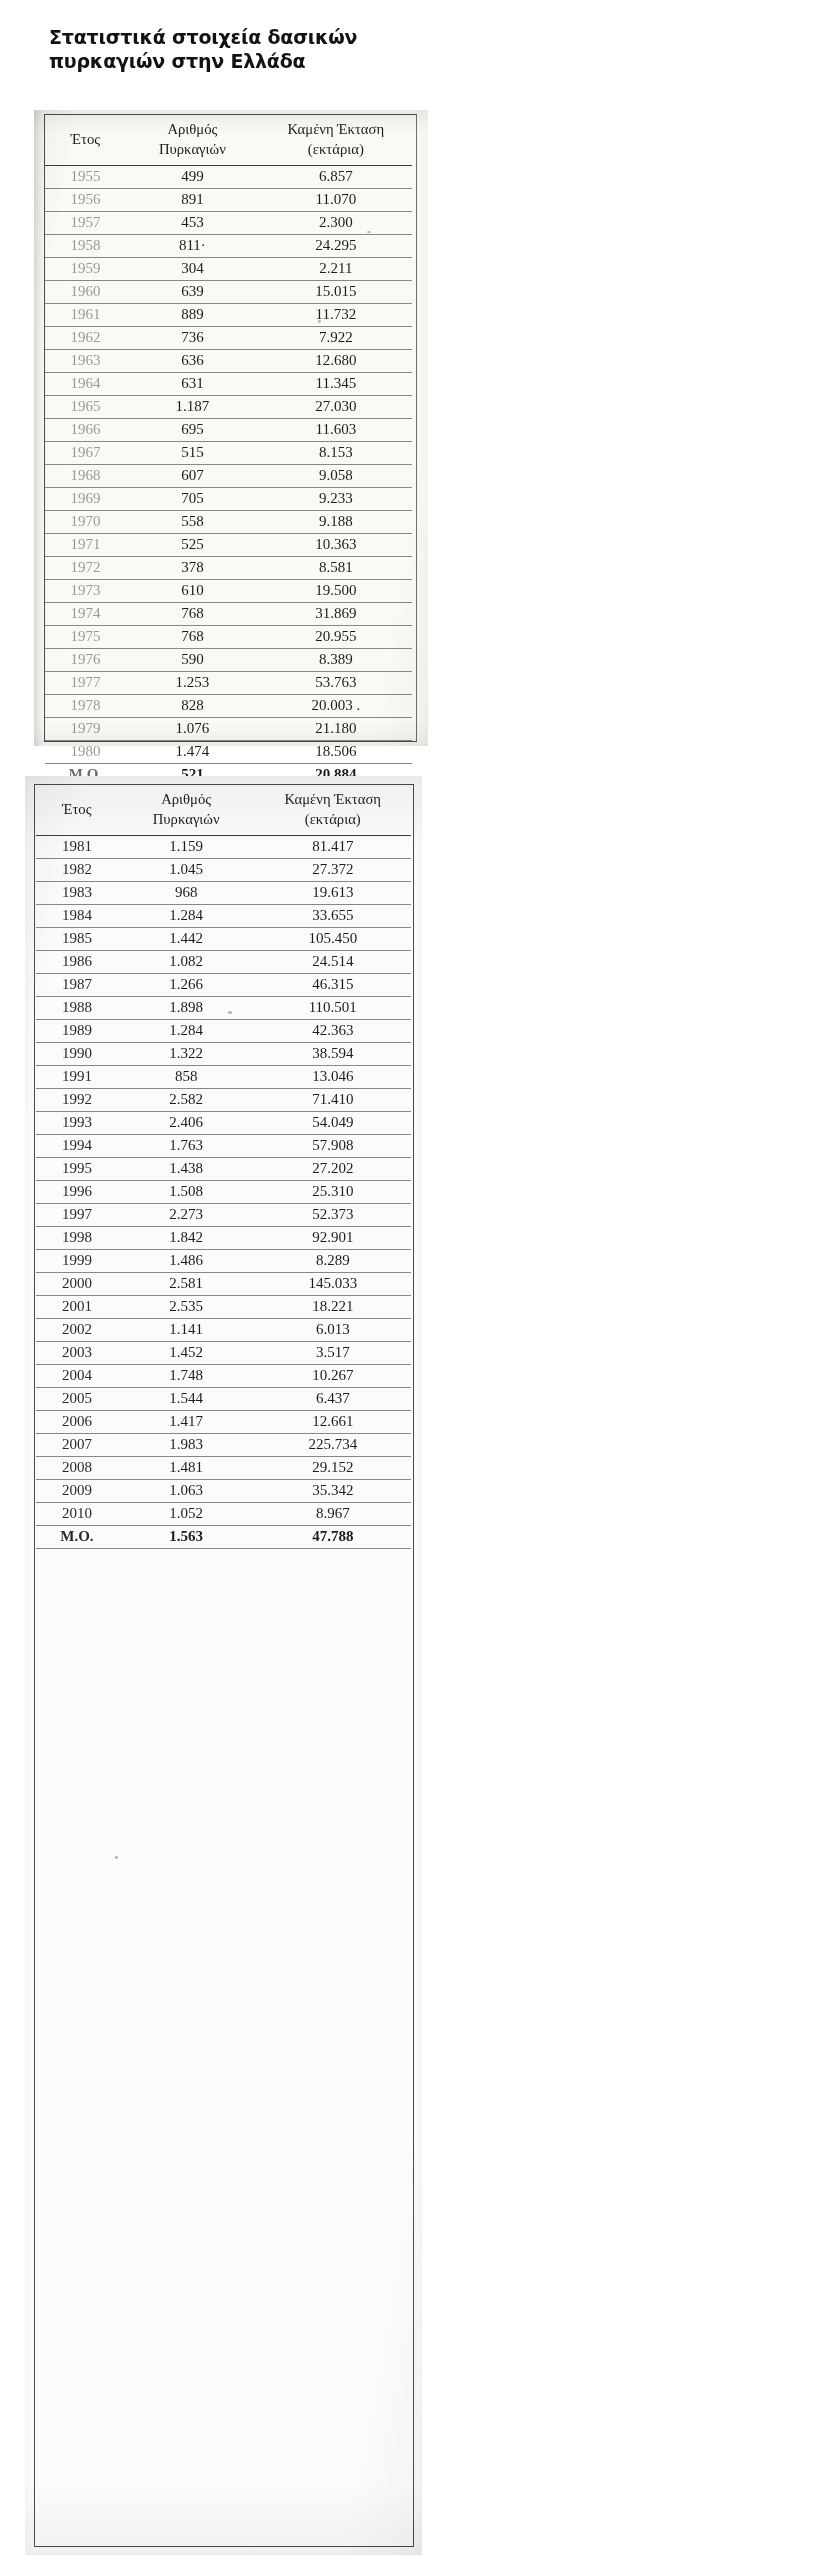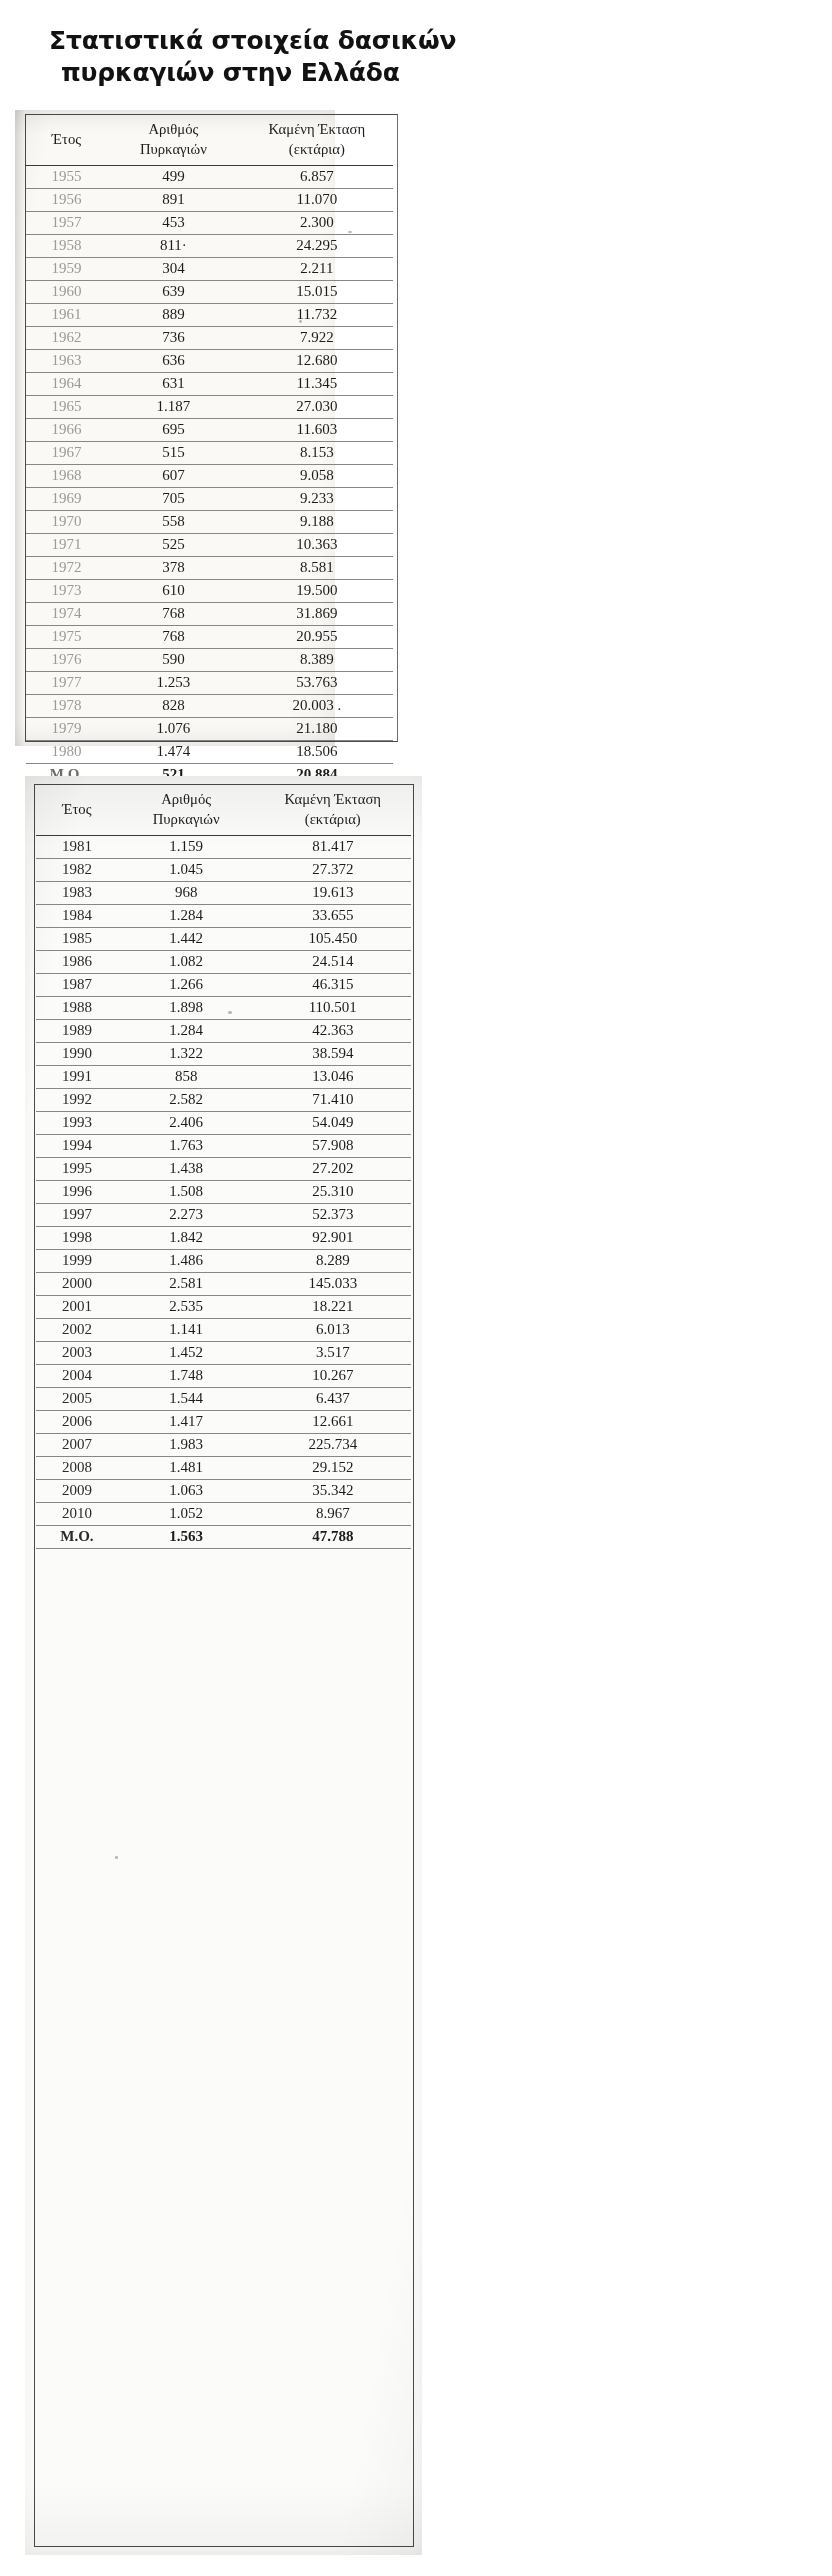--- a/index.html
+++ b/index.html
@@ -23,47 +23,47 @@
   }
 
   
   .title {
     position: absolute;
     left: 49px;
     top: 24.6px;
     width: 662px;
     font-family: "DejaVu Sans", sans-serif;
     font-weight: bold;
-    font-size: 25px;
+    font-size: 19px;
     line-height: 1.30;
     color: #121212;
     letter-spacing: -0.2px;
   }
-  .title .l2 { display:block;margin-left:12px; }
+  .title .l2 { display:block; }
 
   
   .scan {
     position: absolute;
     background: #fdfdfb;
   }
   .scan::after {
     
     content: "";
     position: absolute;
     inset: 0;
     pointer-events: none;
     background:
       linear-gradient(100deg, rgba(0,0,0,0.045) 0%, rgba(0,0,0,0) 9%, rgba(0,0,0,0) 88%, rgba(0,0,0,0.03) 100%),
       linear-gradient(180deg, rgba(0,0,0,0.05) 0%, rgba(0,0,0,0) 4%, rgba(0,0,0,0) 96%, rgba(0,0,0,0.04) 100%);
   }
 
   #scan-1 {
-    left: 15px;
+    left: 34px;
     top: 110px;
-    width: 320px;
+    width: 394px;
     height: 636px;
     background: #faf9f6;
     box-shadow: inset 0 0 17px rgba(0,0,0,0.05);
   }
   #scan-2 {
     left: 24.6px;
     top: 776px;
     width: 397px;
     height: 1779px;
     background: #fbfbf9;

